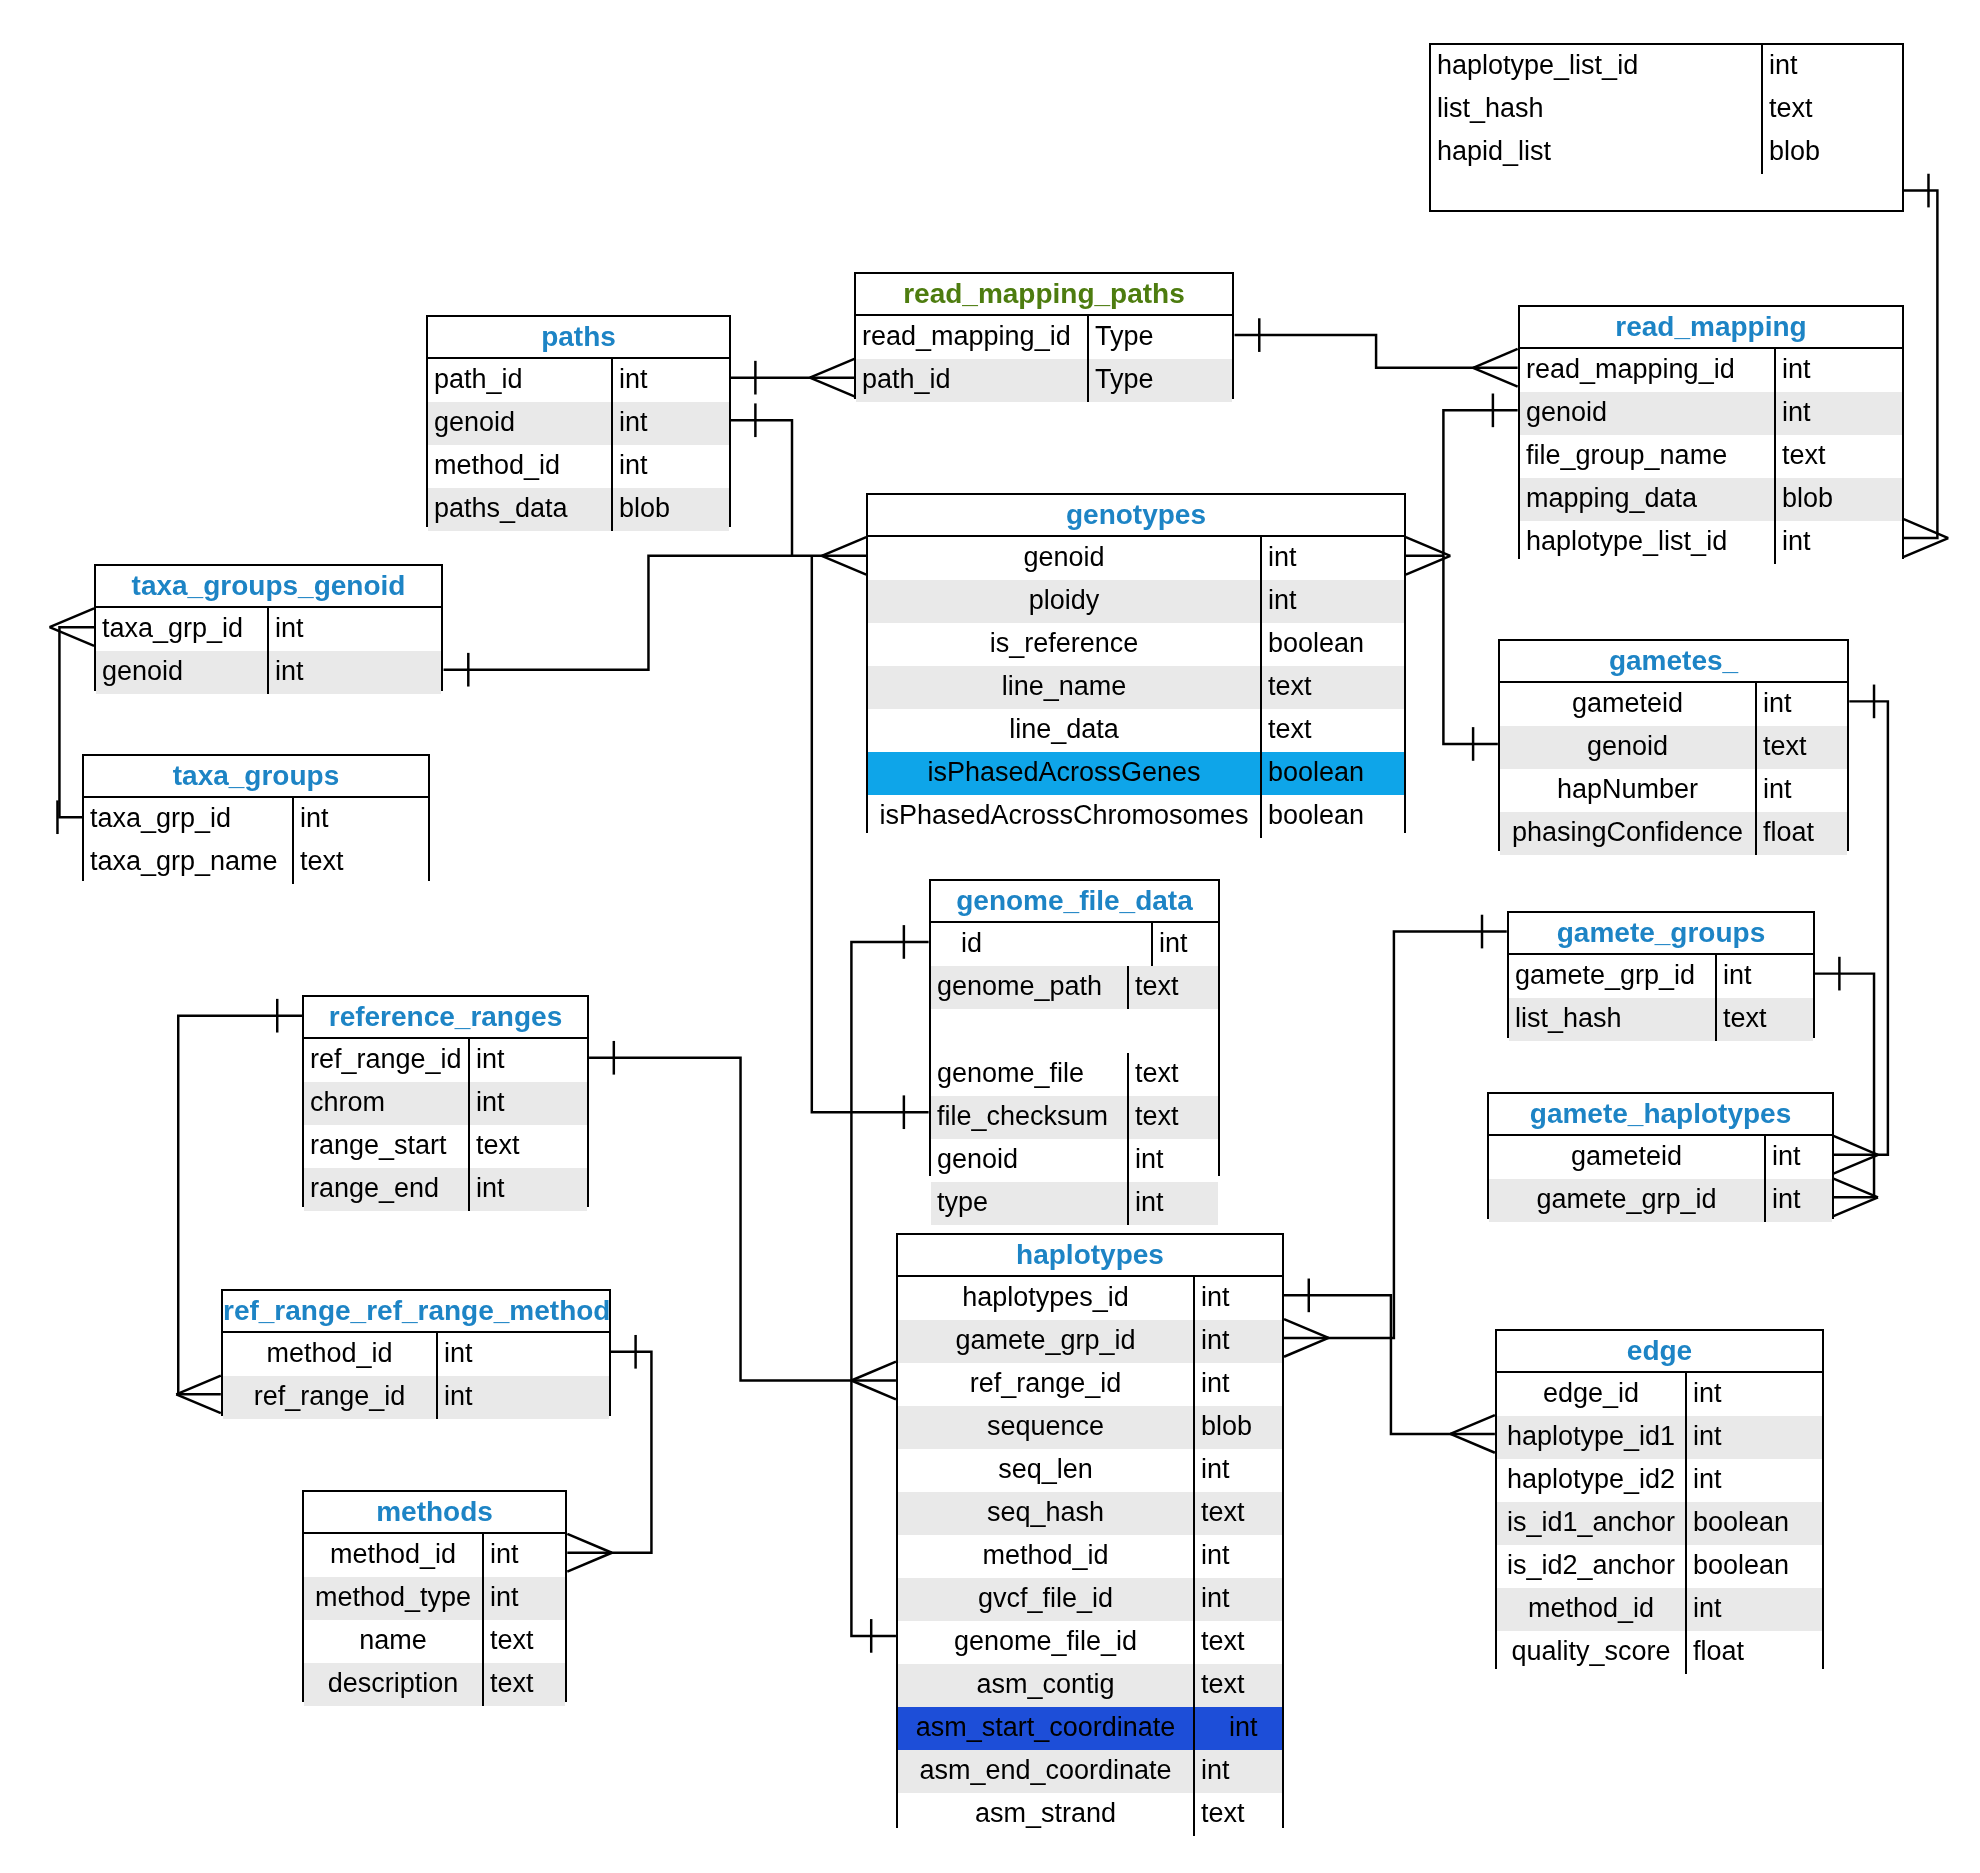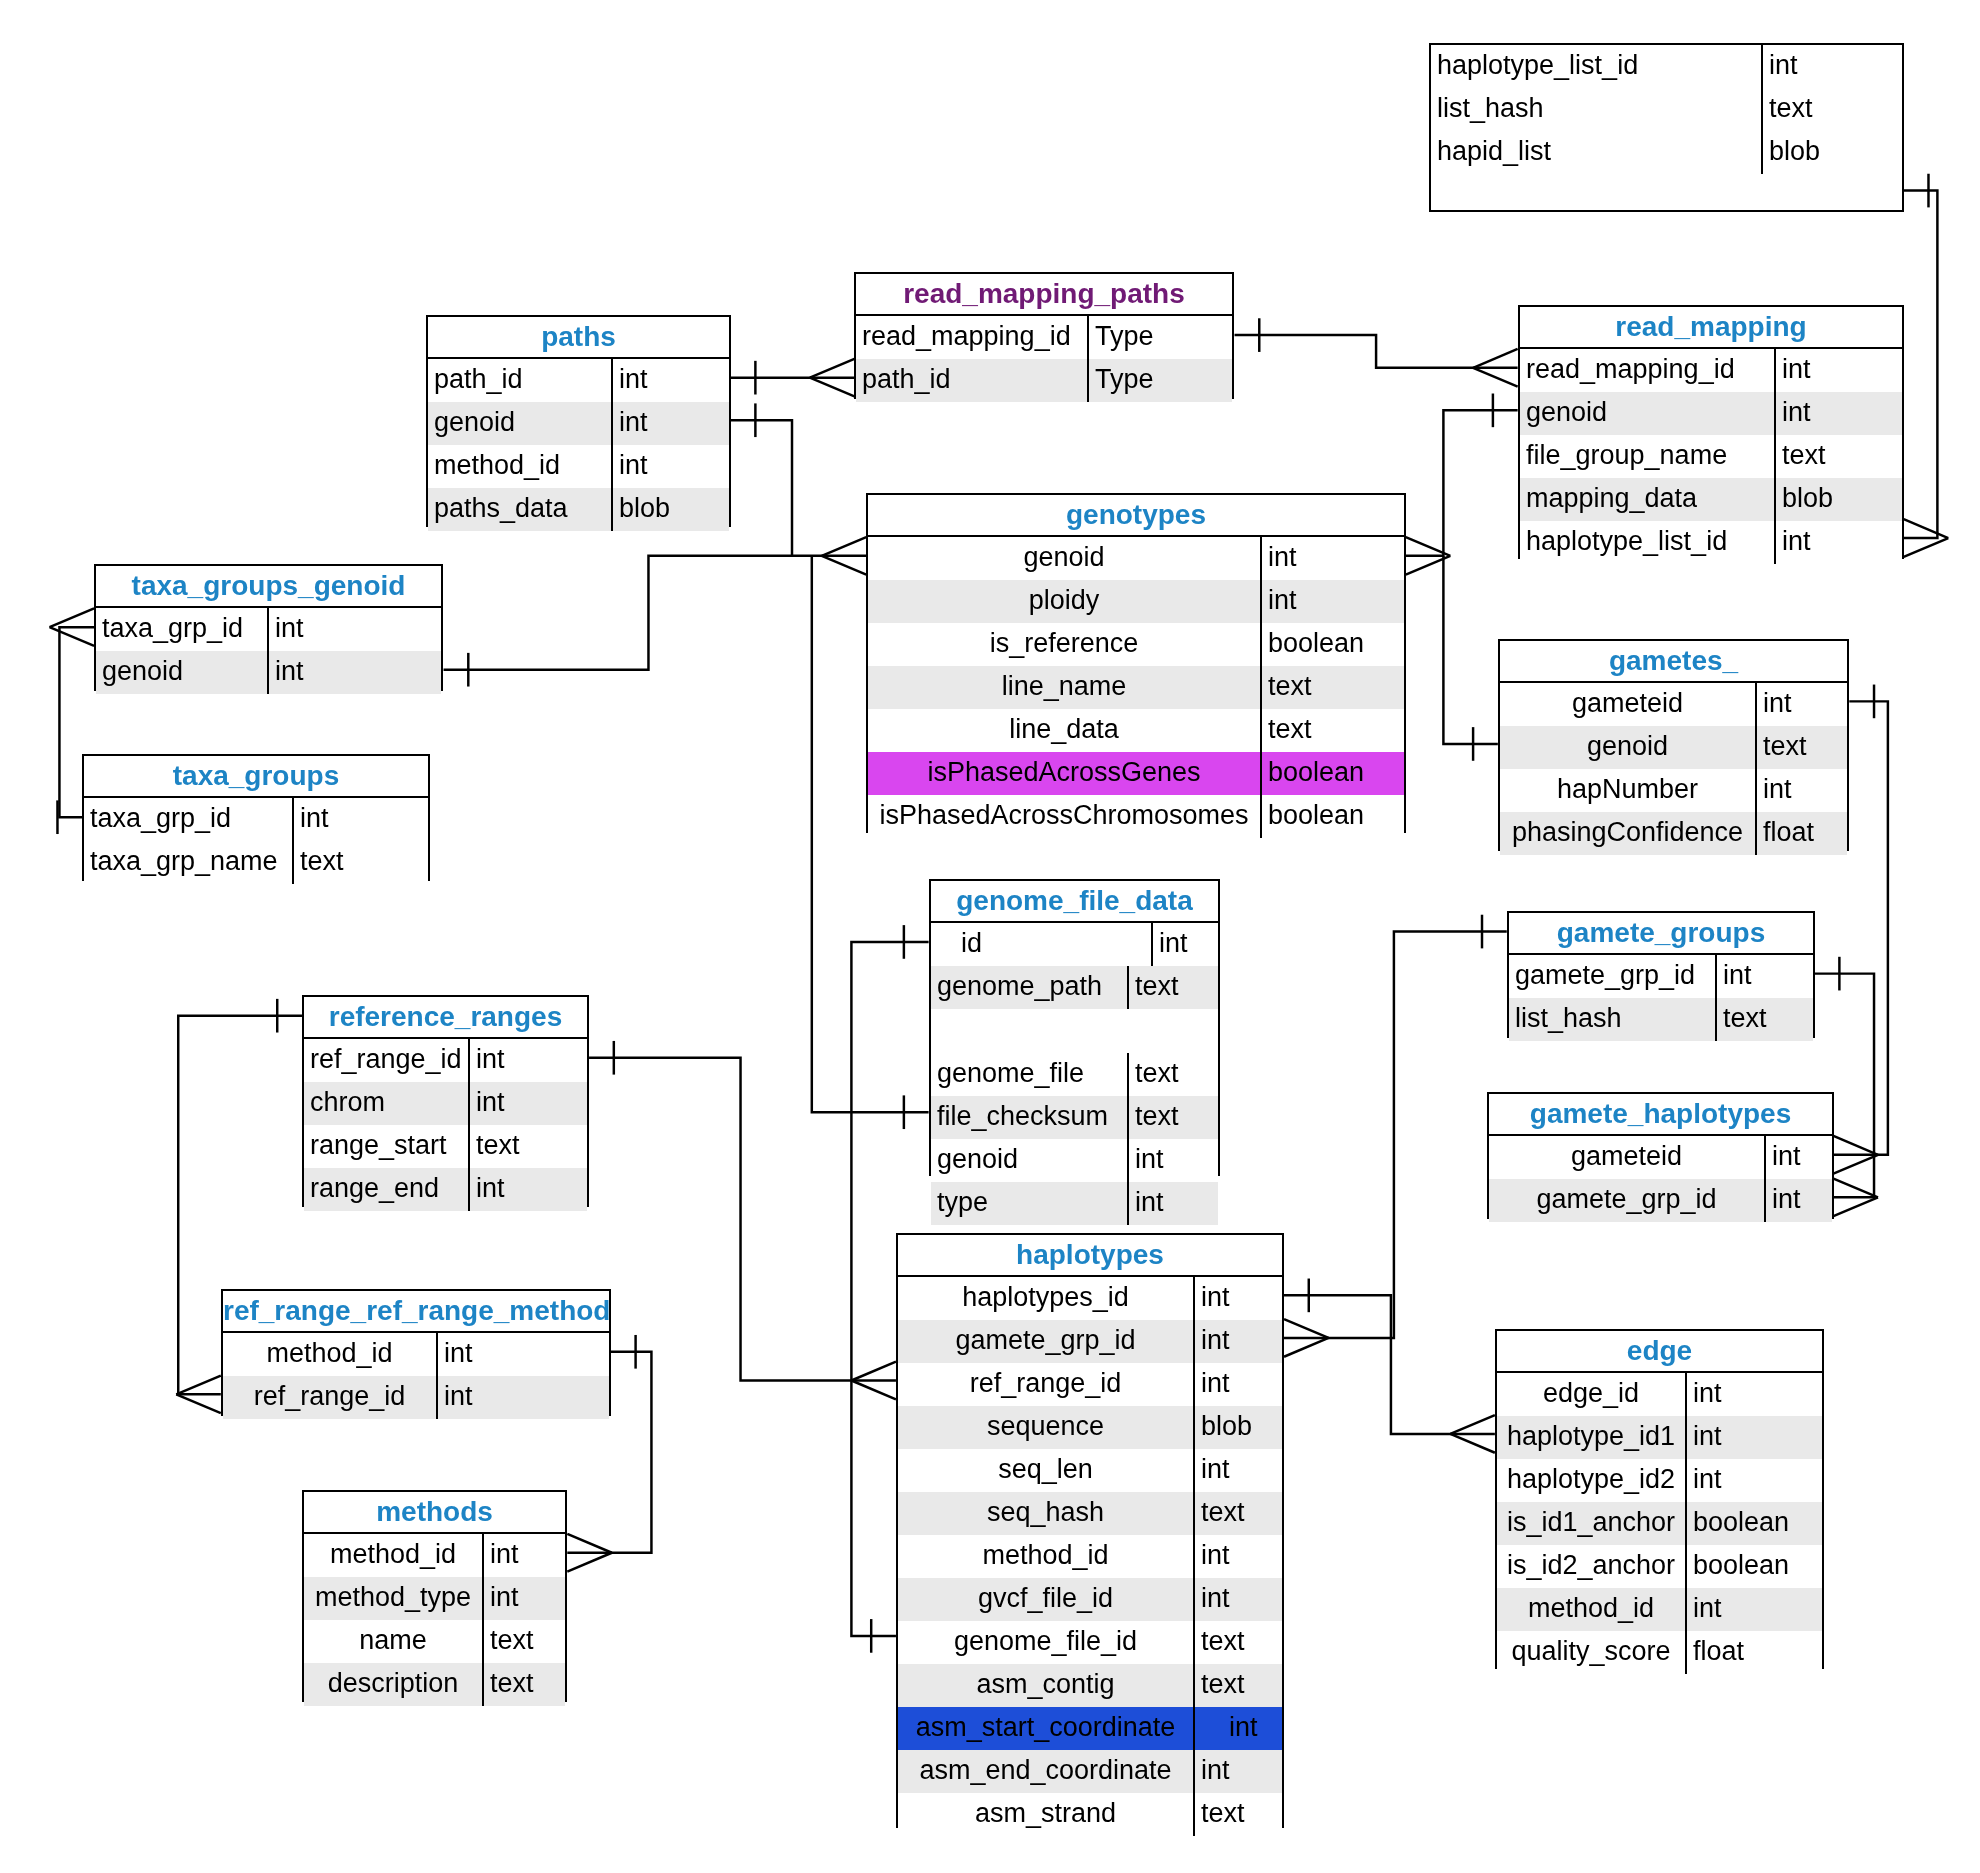--- a/index.html
+++ b/index.html
@@ -92,21 +92,21 @@
         <div class="db-row" style="background: rgb(255, 255, 255);">
           <div class="db-cell db-name" style="width: 332px;">list_hash</div>
           <div class="db-cell db-type">text</div>
         </div>
         <div class="db-row" style="background: rgb(255, 255, 255);">
           <div class="db-cell db-name" style="width: 332px;">hapid_list</div>
           <div class="db-cell db-type">blob</div>
         </div>
       </div>
       <div class="db-table align-left" style="left: 854px; top: 272px; width: 380px; height: 127px; border-color: rgb(0, 0, 0);">
-        <div class="db-title" style="color: #701a75;">read_mapping_paths</div>
+        <div class="db-title" style="color: #4d7c0f;">read_mapping_paths</div>
         <div class="db-row" style="background: rgb(255, 255, 255);">
           <div class="db-cell db-name" style="width: 233px;">read_mapping_id</div>
           <div class="db-cell db-type">Type</div>
         </div>
         <div class="db-row" style="background: rgb(233, 233, 233);">
           <div class="db-cell db-name" style="width: 233px;">path_id</div>
           <div class="db-cell db-type">Type</div>
         </div>
       </div>
       <div class="db-table align-left" style="left: 426px; top: 315px; width: 305px; height: 212px; border-color: rgb(0, 0, 0);">
@@ -166,21 +166,21 @@
           <div class="db-cell db-type">boolean</div>
         </div>
         <div class="db-row" style="background: rgb(233, 233, 233);">
           <div class="db-cell db-name" style="width: 394px;">line_name</div>
           <div class="db-cell db-type">text</div>
         </div>
         <div class="db-row" style="background: rgb(255, 255, 255);">
           <div class="db-cell db-name" style="width: 394px;">line_data</div>
           <div class="db-cell db-type">text</div>
         </div>
-        <div class="db-row" style="background: #d946ef;">
+        <div class="db-row" style="background: #0ea5e9;">
           <div class="db-cell db-name" style="width: 394px;">isPhasedAcrossGenes</div>
           <div class="db-cell db-type">boolean</div>
         </div>
         <div class="db-row" style="background: rgb(255, 255, 255);">
           <div class="db-cell db-name" style="width: 394px;">isPhasedAcrossChromosomes</div>
           <div class="db-cell db-type">boolean</div>
         </div>
       </div>
       <div class="db-table align-center" style="left: 1498px; top: 639px; width: 351px; height: 212px; border-color: rgb(0, 0, 0);">
         <div class="db-title" style="color: rgb(29, 132, 197);">gametes_</div>

